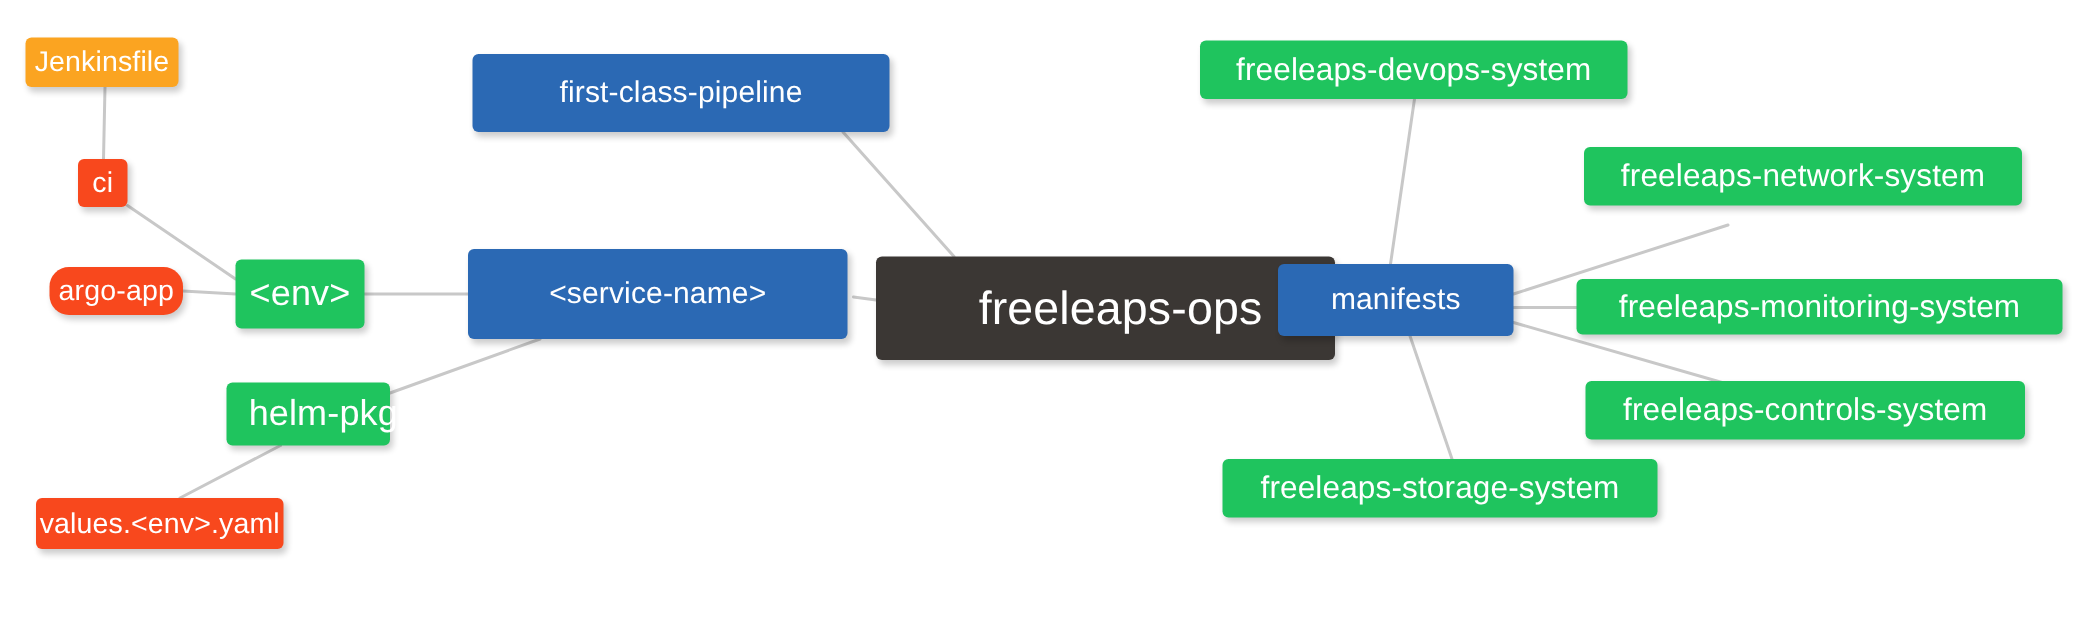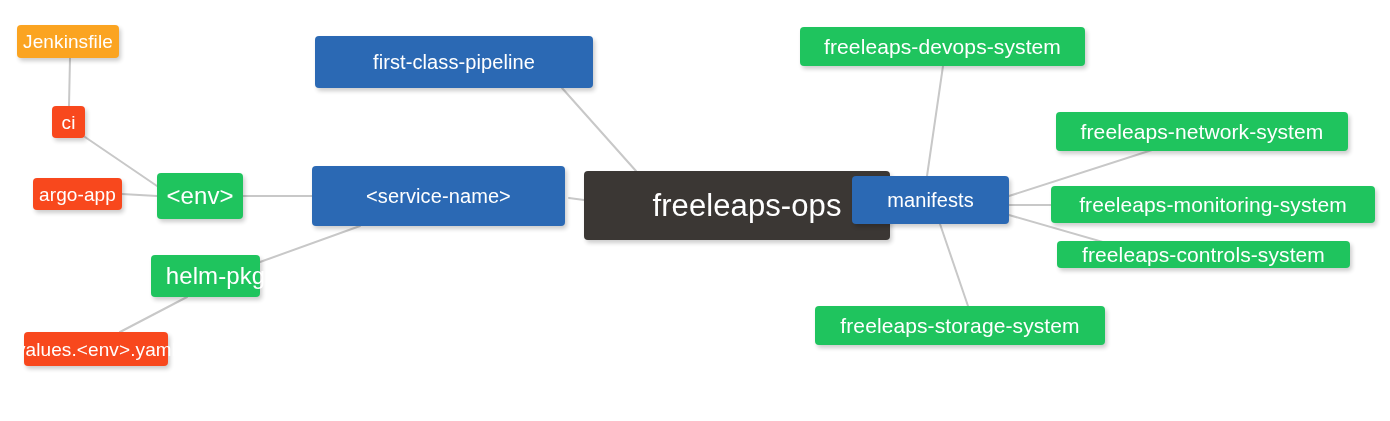--- a/index.html
+++ b/index.html
@@ -64,27 +64,27 @@
       <line x1="847" y1="202" x2="852" y2="200" stroke="#c8c8c8" stroke-width="2" stroke-linecap="round"></line>
       <line x1="927" y1="176" x2="943" y2="66" stroke="#c8c8c8" stroke-width="2" stroke-linecap="round"></line>
       <line x1="1009" y1="196" x2="1152" y2="150" stroke="#c8c8c8" stroke-width="2" stroke-linecap="round"></line>
       <line x1="1009" y1="205" x2="1051" y2="205" stroke="#c8c8c8" stroke-width="2" stroke-linecap="round"></line>
       <line x1="1009" y1="215" x2="1155" y2="257" stroke="#c8c8c8" stroke-width="2" stroke-linecap="round"></line>
       <line x1="940" y1="224" x2="968" y2="306" stroke="#c8c8c8" stroke-width="2" stroke-linecap="round"></line>
     </svg>
   <div id="node-layer">
       <div class="node n-orange sz-tiny" style="left: 17px; top: 25px; width: 102px; height: 33px;">Jenkinsfile</div>
       <div class="node n-red sz-tiny" style="left: 52px; top: 106px; width: 33px; height: 32px;">ci</div>
-      <div class="node n-red sz-small" style="left: 33px; top: 178px; width: 89px; height: 32px;">argo-app</div>
+      <div class="node n-red sz-small" style="left: 33px; top: 178px; width: 89px; height: 32px; border-radius: 13px;">argo-app</div>
       <div class="node n-green sz-mid" style="left: 157px; top: 173px; width: 86px; height: 46px;">&lt;env&gt;</div>
       <div class="node n-green sz-mid" style="left: 151px; top: 255px; width: 109px; height: 42px; padding-left: 20px;">helm-pkg</div>
-      <div class="node n-red sz-small" style="left: 24px; top: 332px; width: 144px; height: 34px;">values.&lt;env&gt;.yaml</div>
+      <div class="node n-red sz-small" style="left: 24px; top: 332px; width: 165px; height: 34px;">values.&lt;env&gt;.yaml</div>
       <div class="node n-blue sz-big" style="left: 315px; top: 36px; width: 278px; height: 52px;">first-class-pipeline</div>
       <div class="node n-blue sz-big" style="left: 312px; top: 166px; width: 253px; height: 60px;">&lt;service-name&gt;</div>
       <div class="node n-dark sz-root" style="left: 584px; top: 171px; width: 306px; height: 69px; padding-left: 20px;">freeleaps-ops</div>
       <div class="node n-blue sz-big" style="left: 852px; top: 176px; width: 157px; height: 48px;">manifests</div>
       <div class="node n-green sz-lvl2" style="left: 800px; top: 27px; width: 285px; height: 39px;">freeleaps-devops-system</div>
-      <div class="node n-green sz-lvl2" style="left: 1056px; top: 112px; width: 292px; height: 39px;">freeleaps-network-system</div>
+      <div class="node n-green sz-lvl2" style="left: 1056px; top: 98px; width: 292px; height: 39px;">freeleaps-network-system</div>
       <div class="node n-green sz-lvl2" style="left: 1051px; top: 186px; width: 324px; height: 37px;">freeleaps-monitoring-system</div>
-      <div class="node n-green sz-lvl2" style="left: 1057px; top: 241px; width: 293px; height: 27px;">freeleaps-controls-system</div>
+      <div class="node n-green sz-lvl2" style="left: 1057px; top: 254px; width: 293px; height: 39px;">freeleaps-controls-system</div>
       <div class="node n-green sz-lvl2" style="left: 815px; top: 306px; width: 290px; height: 39px;">freeleaps-storage-system</div>
     </div>
 </div>
 
 </body></html>

